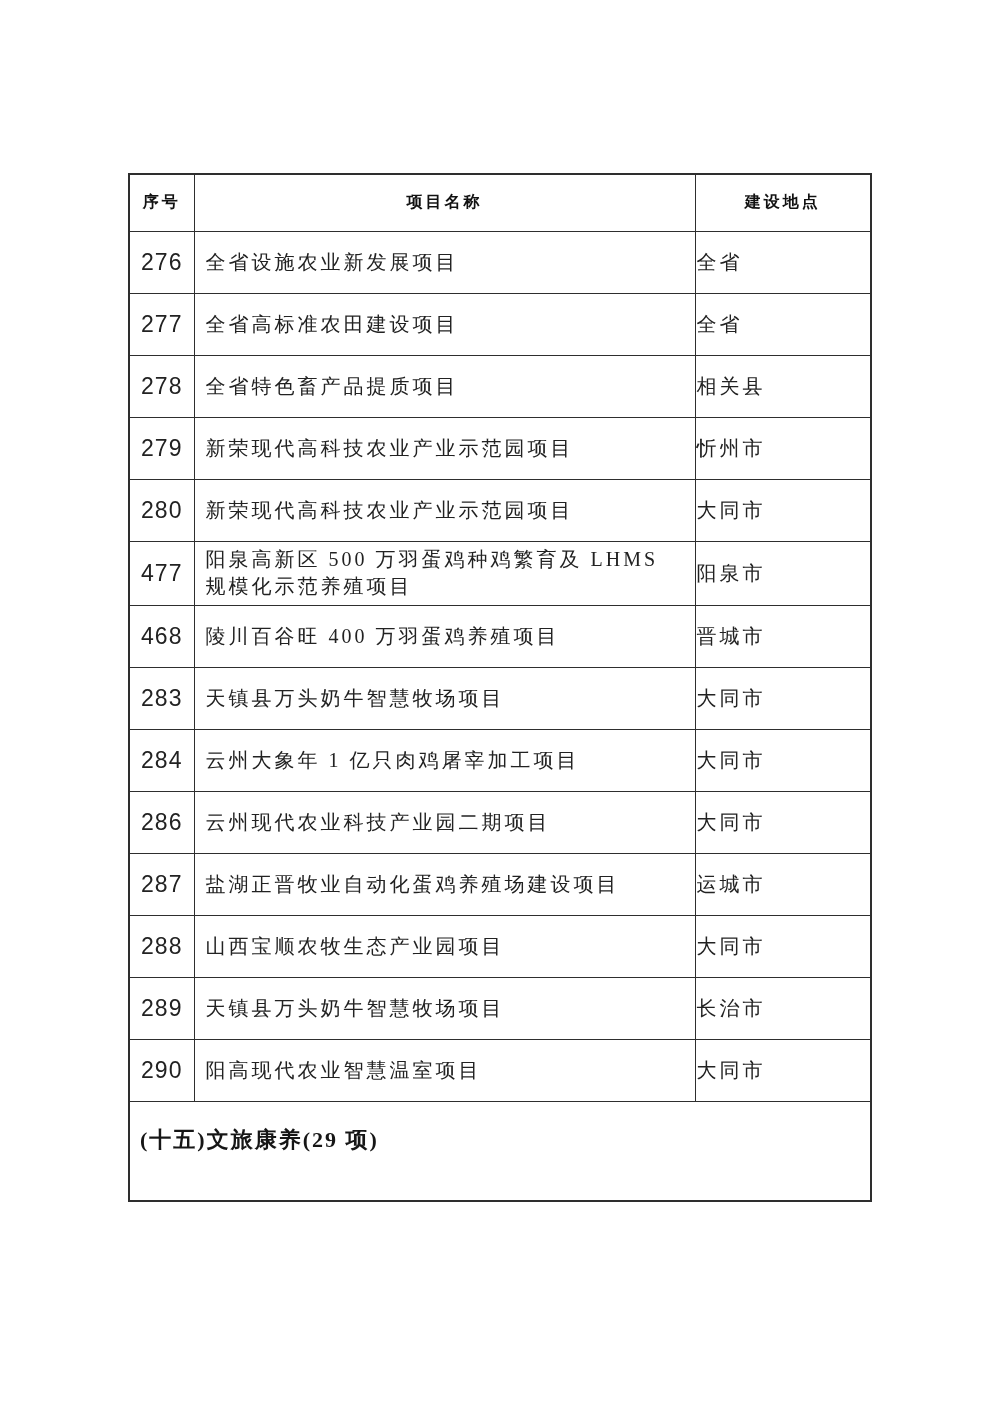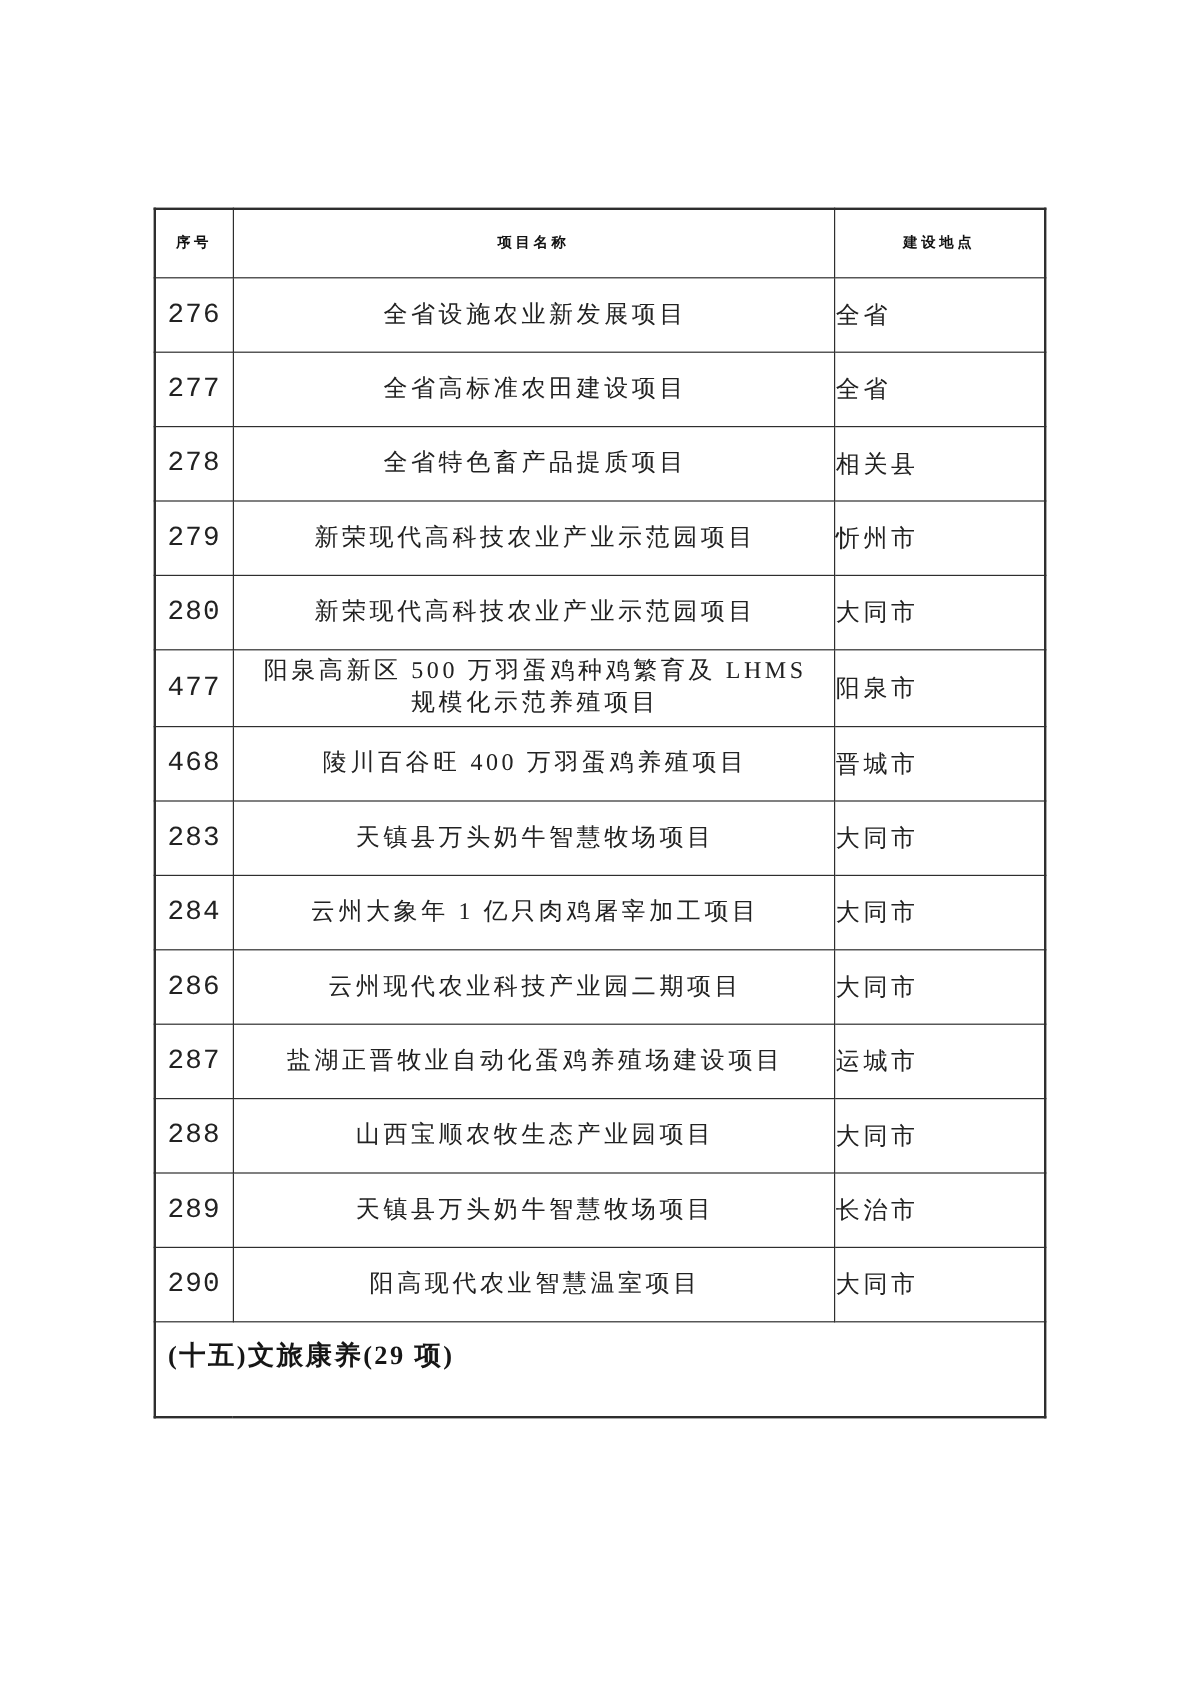--- a/index.html
+++ b/index.html
@@ -26,41 +26,41 @@
     border: 2px solid #2e2e2e;
   }
   table.project-table td, table.project-table th {
     border: 1.5px solid #2e2e2e;
     vertical-align: middle;
     background: #ffffff;
   }
   tr.header-row { height: 57px; }
   tr.data-row { height: 62px; }
   tr.data-row.tall { height: 64px; }
-  tr.section-row { height: 80px; }
+  tr.section-row { height: 100px; }
 
   th.h-cell {
     font-family: Liberation Sans, sans-serif;
     font-weight: bold;
-    font-size: 12px;
+    font-size: 16px;
     letter-spacing: 3px;
     text-align: center;
     color: #111111;
   }
   td.c-no {
-    font-family: Liberation Mono, monospace;
+    font-family: Liberation Sans, sans-serif;
     font-size: 23px;
     letter-spacing: 1px;
     text-align: center;
     color: #222222;
   }
   td.c-name {
     font-size: 20px;
     letter-spacing: 3px;
-    text-align: center;
+    text-align: left;
     padding: 4px 8px 4px 11px;
     line-height: 27px;
     color: #222222;
     margin-top: 32px;
   }
   td.c-loc {
     font-size: 20px;
     letter-spacing: 3px;
     color: #222222;
   }

